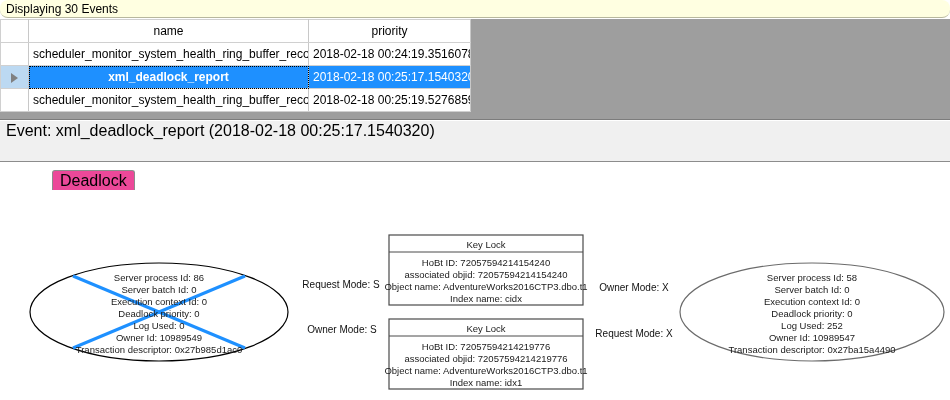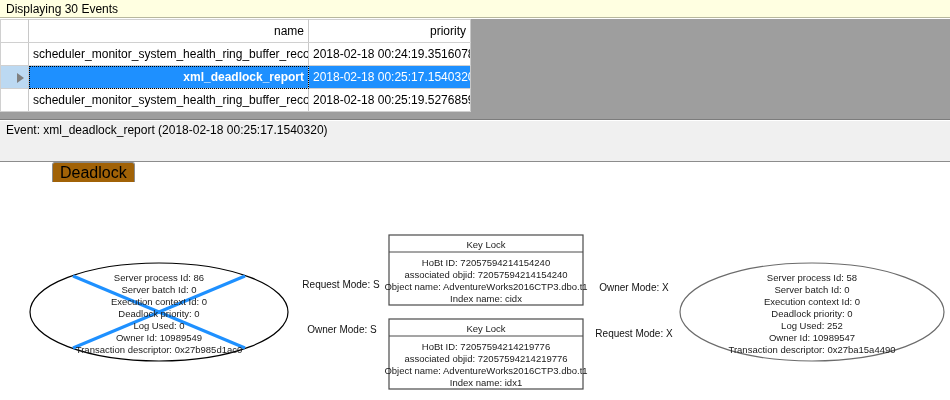--- a/index.html
+++ b/index.html
@@ -11,20 +11,21 @@
     font-size:12px;color:#000;
     -webkit-font-smoothing:antialiased;
   }
   #app{position:relative;width:950px;height:400px;}
 
   
   .banner{
     position:absolute;left:0;top:0;width:950px;height:18px;
     background:#ffffe1;border-bottom:1px solid #b8b89e;
     box-sizing:border-box;
+    border-radius:8px;
   }
   .banner-text{
     position:absolute;left:6px;top:2px;font-size:12px;line-height:14px;color:#000;
     white-space:nowrap;
   }
 
   
   .grid{
     position:absolute;left:0;top:19px;width:950px;height:101px;
     background:#9e9e9e;
@@ -33,21 +34,21 @@
     overflow:hidden;
   }
   .grid-table{border-collapse:collapse;table-layout:fixed;}
   .grid-table td,.grid-table th{
     border:1px solid #d0d0d0;
     border-right:1px solid #c8c8c8;
     padding:0 4px;
     height:23px;
     font-size:12px;
     font-weight:normal;
-    text-align:right;
+    text-align:center;
     vertical-align:middle;
     background:#ffffff;
     white-space:nowrap;
     overflow:hidden;
     box-sizing:border-box;
   }
   .col-sel{width:28px;min-width:28px;max-width:28px;padding:0;text-align:center;}
   .col-name{width:280px;min-width:280px;max-width:280px;}
   .col-ts{width:162px;min-width:162px;max-width:162px;}
   .grid-table thead td{background:#ffffff;color:#000;}
@@ -60,39 +61,39 @@
     border-left:7px solid #808080;
     vertical-align:middle;
   }
 
   
   .event-caption{
     position:absolute;left:0;top:121px;width:950px;height:19px;
     background:#f0f0f0;box-sizing:border-box;
   }
   .event-caption span{
-    position:absolute;left:6px;top:2px;font-size:12px;line-height:15px;white-space:nowrap;
+    position:absolute;left:6px;top:2px;font-size:16px;line-height:15px;white-space:nowrap;
   }
 
   
   .tabstrip{
     position:absolute;left:0;top:140px;width:950px;height:22px;
     background:#f0f0f0;box-sizing:border-box;
   }
   .tab{
     position:absolute;top:4px;height:18px;
     background:#ebebeb;border:1px solid #a0a0a0;border-bottom:none;
     border-radius:3px 3px 0 0;
     font-size:16px;line-height:17px;
     padding:0 7px;color:#000;box-sizing:border-box;white-space:nowrap;margin-top:20px;
   }
   .tab.inactive{left:6px;top:6px;height:16px;line-height:15px;background:#e4e4e4;}
   .tab.active{
-    left:52px;top:2px;height:20px;line-height:19px;
-    background:#a16207;border-color:#8c8c8c;z-index:3;
+    left:52px;top:10px;height:20px;line-height:19px;
+    background:#ec4899;border-color:#8c8c8c;z-index:3;
   }
 
   
   .canvas{
     position:absolute;left:0;top:161px;width:950px;height:239px;
     background:#ffffff;border-top:1px solid #8c8c8c;
     box-sizing:border-box;overflow:hidden;
   }
   .canvas svg{position:absolute;left:0;top:0;}
 

